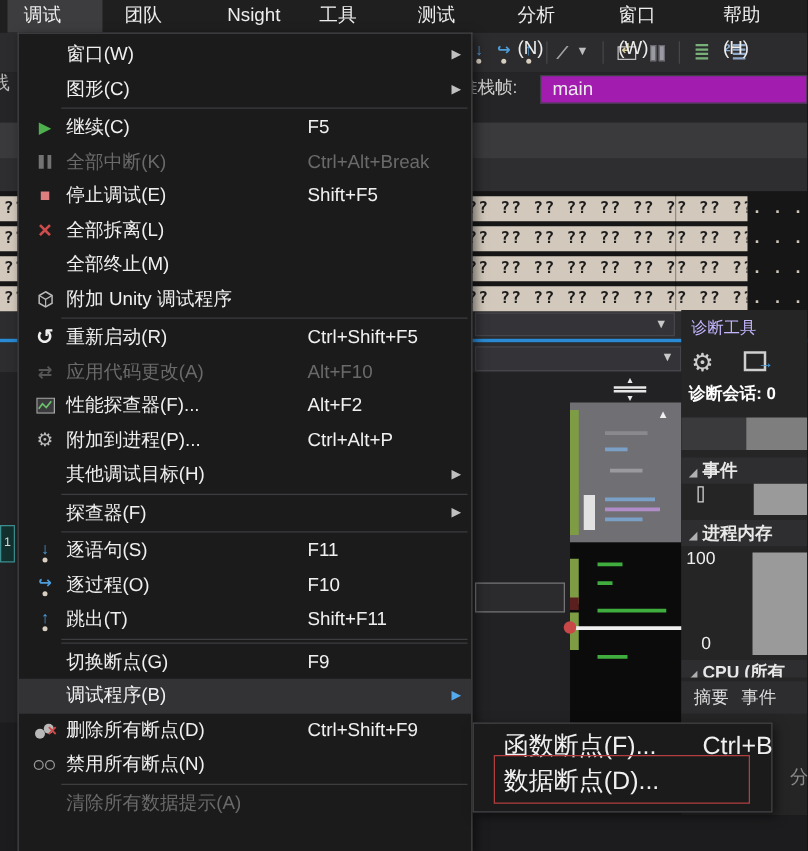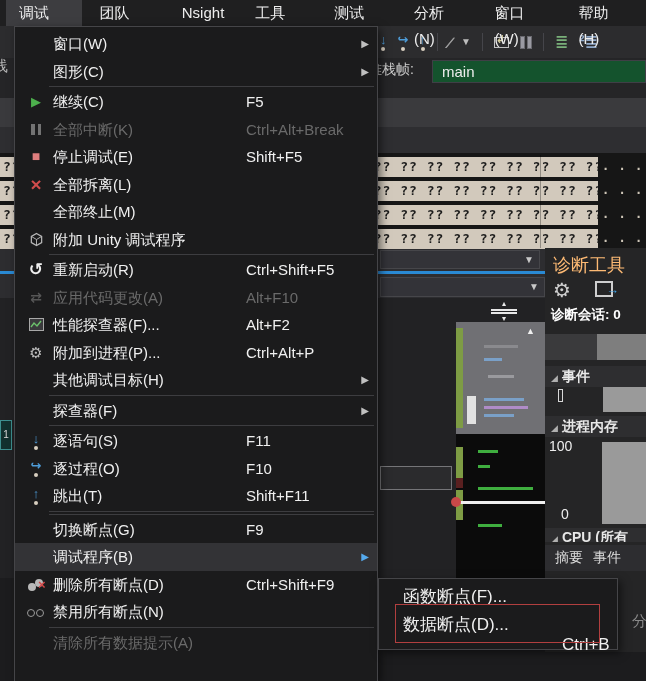--- a/index.html
+++ b/index.html
@@ -42,21 +42,21 @@
   .ic-caret { color:#bdbdbd; font-size:10px; }
   .ic-box { position:relative; width:15px; height:11px; border:1px solid #c0c0c0; display:inline-block; }
   .ic-box b { position:absolute; left:1px; top:-4px; color:#d8d0a0; font-size:11px; }
   .ic-cols { display:inline-flex; gap:2px; }
   .ic-cols i { width:5px; height:13px; background:#9a9aa2; border:1px solid #6a6a70; }
   .ic-list-green { color:#79b079; font-weight:bold; font-size:16px; }
   .ic-list-blue { color:#8fa8c8; font-weight:bold; font-size:16px; }
 
   
   #stack-label { left:368px; top:61px; font-size:14px; color:#cfcfcf; }
-  #stack-combo { left:432px; top:60px; width:214px; height:23px; background:#14532d;
+  #stack-combo { left:432px; top:60px; width:214px; height:23px; background:#a21caf;
     border:1px solid #3f3f46; font-size:15px; color:#ededed; line-height:21px; padding-left:9px; }
 
   
   .mem-row { left:0; width:598px; height:20px; background:#d2c9bc; color:#1c1c1c;
     font-family:"DejaVu Sans Mono","Liberation Mono",monospace; font-size:13px; font-weight:bold;
     line-height:20px; white-space:nowrap; overflow:hidden; letter-spacing:1px; padding-left:3px; }
   .mem-dots { left:602px; width:44px; height:20px; color:#cfc6b8; font-family:"DejaVu Sans Mono",monospace;
     font-size:12px; font-weight:bold; line-height:18px; letter-spacing:1px; overflow:hidden; }
   #mem-divider { left:540px; top:155px; width:1px; height:93px; background:rgba(0,0,0,.3); }
 
@@ -72,21 +72,21 @@
   #gray-panel .tri { position:absolute; right:10px; top:4px; color:#f0f0f0; font-size:9px; }
   #black-panel { left:456px; top:434px; width:89px; height:147px; background:#0b0b0b; }
   .green-bar { left:456px; width:7px; background:#7e9c44; }
   .code-bar { position:absolute; height:3px; }
   #frame-box { left:380px; top:466px; width:72px; height:24px; background:#2b2b2d; border:1px solid #757578; }
   #exec-line { left:455px; top:501px; width:93px; height:3px; background:#efefef; }
   #exec-dot { left:451px; top:497px; width:10px; height:10px; border-radius:50%; background:#c84848; }
 
   
   #diag { left:545px; top:248px; width:101px; height:404px; background:#252526; overflow:hidden; }
-  #diag .title { position:absolute; left:8px; top:5px; font-size:18px; color:#fdba74; }
+  #diag .title { position:absolute; left:8px; top:5px; font-size:13px; color:#c4b5fd; }
   #diag .gear { position:absolute; left:8px; top:30px; font-size:20px; color:#cfcfcf; }
   #diag .export { position:absolute; left:50px; top:33px; width:18px; height:16px; border:2px solid #cfcfcf; }
   #diag .export b { position:absolute; right:-8px; top:-1px; color:#3f9fe0; font-weight:bold; font-size:13px; }
   #diag .session { position:absolute; left:6px; top:58px; font-size:13.5px; font-weight:bold; color:#fff; white-space:nowrap; }
   #diag .tabstrip-l { position:absolute; left:0; top:86px; width:52px; height:26px; background:#3a3a3c; }
   #diag .tabstrip-r { position:absolute; left:52px; top:86px; width:49px; height:26px; background:#7e7e7e; }
   .diag-hdr { position:absolute; left:0; width:101px; height:21px; background:#2e2e30;
     font-size:14px; font-weight:bold; color:#e8e8e8; line-height:21px; }
   .diag-hdr .tri { color:#b0b0b0; font-size:9px; margin:0 4px 0 6px; }
   #diag .ev-icon { position:absolute; left:13px; top:141px; display:flex; gap:2px; }
@@ -122,23 +122,23 @@
   .ic-delbp { position:relative; display:inline-block; width:17px; height:13px; }
   .ic-delbp i { position:absolute; width:8px; height:8px; border-radius:50%; background:#b9b9b9; }
   .ic-delbp i:first-child { left:0; top:5px; }
   .ic-delbp i:nth-child(2) { left:7px; top:1px; }
   .ic-delbp b { position:absolute; right:-1px; top:-7px; color:#d24848; font-size:13px; font-weight:bold; }
   .ic-disbp i { display:inline-block; width:8px; height:8px; border:1.5px solid #9a9a9a; border-radius:50%; margin-right:1px; }
 
   
   #bp-submenu { left:378px; top:578px; width:240px; height:72px; background:#1b1b1c;
     border:1px solid #454548; box-shadow:3px 3px 8px rgba(0,0,0,.5); z-index:30; padding-top:4px; }
-  .smi-row { position:relative; height:28px; line-height:28px; font-size:17px; color:#f0f0f0; }
+  .smi-row { position:relative; height:28px; line-height:28px; font-size:20px; color:#f0f0f0; }
   .smi-label { position:absolute; left:24px; white-space:nowrap; }
-  .smi-shortcut { position:absolute; left:183px; white-space:nowrap;margin-top:48px; }
+  .smi-shortcut { position:absolute; left:183px; white-space:nowrap; }
 
   
   #red-rect { left:395px; top:604px; width:205px; height:39px; border:1.5px solid #b23f3f; z-index:40; }
   #watermark { left:538px; top:650px; font-size:16px; font-weight:bold; color:#979797; opacity:.85; z-index:15; }
   #frag-line { left:-7px; top:57px; font-size:15px; color:#b8b8b8; z-index:2; }
   #frag-fen { left:632px; top:612px; font-size:15px; color:#8a8a8a; z-index:2; }
   #frag-box { left:0; top:420px; width:12px; height:30px; border:1px solid #3d8f8f; background:#12302e;
     color:#d8d8d8; font-size:10px; line-height:28px; text-align:center; z-index:2; }
 </style>
 </head>

